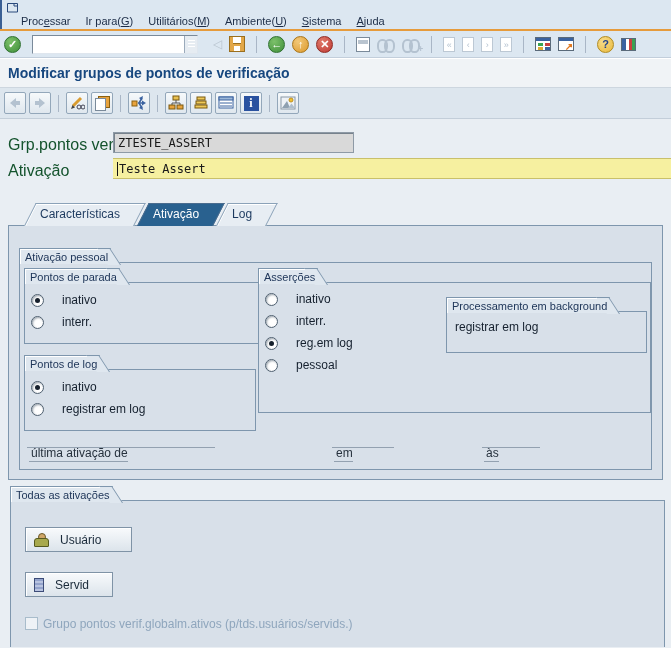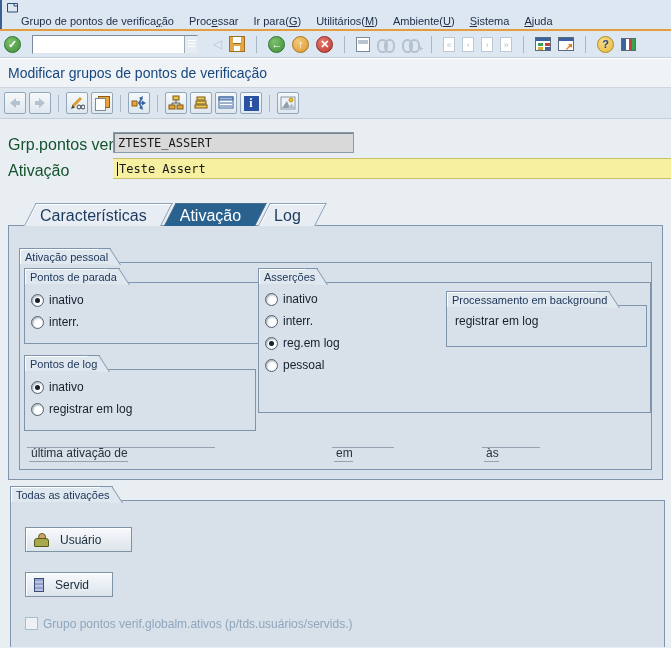--- a/index.html
+++ b/index.html
@@ -41,52 +41,52 @@
   .bino .plus{position:absolute;right:-3px;bottom:-3px;font-size:9px;color:#b4c2d0;font-weight:bold}
   .pgnav{width:12px;height:15px;background:#fff;border:1px solid #bcc8d4;display:flex;align-items:flex-end;justify-content:center;font-size:9px;color:#b4c2d0;line-height:1.1}
   .winico{width:16px;height:14px;border:1px solid #5a6a7a;background:#fff;position:relative}
   .winico::before{content:'';position:absolute;left:0;right:0;top:0;height:3px;background:#3a62a0}
   .winico.grid::after{content:'';position:absolute;left:2px;top:5px;width:5px;height:3px;background:#3aa353;box-shadow:7px 0 #c94040,0 4px #ddaa33,7px 4px #3a62a0}
   .winico .arr{position:absolute;right:0;bottom:-2px;font-size:10px;color:#e07820;font-weight:bold;line-height:1}
   .custico{width:15px;height:13px;border:1px solid #5a6a7a;background:linear-gradient(90deg,#3a62a0 0 4px,#fff 4px 7px,#c94040 7px 10px,#3aa353 10px)}
 
   
   .titlerow{height:30px;background:#f0f3f6;border-top:1px solid #fff;border-bottom:1px solid #cdd6df;display:flex;align-items:center;padding-left:8px}
-  .titlerow h1{font-size:14px;font-weight:normal;color:var(--titleblue)}
+  .titlerow h1{font-size:14px;font-weight:bold;color:var(--titleblue)}
   .apptoolbar{height:31px;background:#dde6ee;border-bottom:1px solid #c3ced9;display:flex;align-items:center;gap:3px;padding-left:4px}
   .abtn{width:22px;height:22px;border:1px solid #93a7ba;border-radius:2px;background:linear-gradient(#f6f9fb,#dfe7ee);display:flex;align-items:center;justify-content:center;flex:0 0 auto}
   .infoic{width:15px;height:15px;background:#2a52a0;color:#fff;font-family:"Liberation Serif",serif;font-weight:bold;font-size:12px;display:flex;align-items:center;justify-content:center}
   .copyic{position:relative;width:15px;height:15px}
   .copyic::before{content:'';position:absolute;right:0;top:0;width:10px;height:10px;background:#e8a33d;border:1px solid #8a6010}
   .copyic::after{content:'';position:absolute;left:0;bottom:0;width:9px;height:11px;background:#fff;border:1px solid #7a8a9a}
 
   
   .formarea{height:77px;background:var(--pagebg);position:relative}
   .flabel{position:absolute;left:8px;font-size:16px;color:#14532d}
   .field{position:absolute;height:21px;font-family:"DejaVu Sans Mono",monospace;font-size:12px;display:flex;align-items:center;padding-left:4px}
   .f-gray{left:113px;top:13px;width:241px;background:var(--fieldgray);border:1px solid #8e9aa6;box-shadow:inset 1px 1px 0 #77828c}
   .f-yellow{left:113px;top:39px;right:0;background:var(--fieldyellow);border-top:1px solid #c9c06a;border-bottom:1px solid #c9c06a}
   .caret{display:inline-block;width:1px;height:14px;background:#111;margin-right:1px}
 
   
   .tabstrip{height:29px;background:var(--pagebg);display:flex;align-items:flex-end;padding-left:24px;position:relative;z-index:3}
-  .tab{position:relative;height:23px;padding:4px 14px 0 16px;font-size:16px;color:#1d3a5f;margin-right:3px;margin-bottom:-1px;cursor:default}
+  .tab{position:relative;height:23px;padding:4px 14px 0 16px;font-size:12px;color:#1d3a5f;margin-right:3px;margin-bottom:-1px;cursor:default}
   .tab::before{content:'';position:absolute;inset:0;background:#e7edf3;border:1px solid #8ba2b8;border-bottom:none;transform:skewX(-27deg);transform-origin:bottom left;z-index:-1;box-shadow:inset 1px 1px 0 #fff}
   .tab.active{color:#fff;z-index:4}
   .tab.active::before{background:var(--tabactive);border-color:#4a6c8e;box-shadow:none}
 
   
   .panel{margin-left:8px;width:655px;height:255px;background:var(--panelbg);border:1px solid var(--bd);position:relative;z-index:2}
   .box{position:absolute;border:1px solid var(--bd);background:var(--panelbg)}
   .box-title{position:absolute;top:-15px;left:-1px;height:16px;display:flex;align-items:center;padding:0 3px 0 5px;
              background:#dfe7ef;border-top:1px solid var(--bd);border-left:1px solid var(--bd);
              font-size:11px;color:#20375a;white-space:nowrap;z-index:2;box-shadow:inset 1px 1px 0 #fff}
   .box-title::after{content:'';position:absolute;top:-1px;right:-10px;width:12px;height:16px;background:#dfe7ef;
              border-top:1px solid var(--bd);border-right:1px solid var(--bd);transform:skewX(33deg);transform-origin:bottom left;z-index:-1}
-  .radio-row{position:absolute;left:6px;display:flex;align-items:center;gap:5px;height:16px}
+  .radio-row{position:absolute;left:6px;display:flex;align-items:center;gap:18px;height:16px}
   .radio{width:13px;height:13px;border-radius:50%;background:#fff;border:1px solid #4f6070;box-shadow:inset 1px 1px 2px rgba(40,60,80,.45);display:flex;align-items:center;justify-content:center;flex:0 0 auto}
   .radio.sel::after{content:'';width:5px;height:5px;border-radius:50%;background:#16202c}
   .opt-label{font-size:12px;color:#15202e}
   .plain-text{position:absolute;font-size:12px;color:#15202e}
   .lastact{position:absolute;left:0;right:0;top:183px;height:17px}
   .lastact span{position:absolute;border-bottom:1px solid #93a1b0;font-size:12px;color:#26313d;padding:0 0 1px 2px;white-space:nowrap}
 
   
   .todas{margin:20px 6px 0 10px;height:147px;border:1px solid var(--bd);border-bottom:none;background:var(--panelbg);position:relative}
   .sapbtn{position:absolute;height:25px;display:flex;align-items:center;gap:11px;padding:0 8px;
@@ -110,21 +110,20 @@
       <svg width="13" height="11">
           <path d="M1.5 10 L1.5 1.5 L8 1.5" fill="none" stroke="#2a4a7c"></path>
           <path d="M8 1.5 L11.5 1.5 L11.5 5" fill="none" stroke="#2a4a7c"></path>
           <path d="M8 1.5 L8 4 L11.5 4" fill="none" stroke="#2a4a7c"></path>
           <path d="M1.5 10 L11.5 10 L11.5 5" fill="none" stroke="#2a4a7c"></path>
         </svg>
     </span>
   </div>
 
   <div class="menubar">
-    <span class="menu-item"><span>Grupo de pontos de verifica</span><span class="mn-u">ç</span><span>ão</span></span>
     <span class="menu-item"><span>Proc</span><span class="mn-u">e</span><span>ssar</span></span>
     <span class="menu-item"><span>Ir para(</span><span class="mn-u">G</span><span>)</span></span>
     <span class="menu-item"><span>Utilitários(</span><span class="mn-u">M</span><span>)</span></span>
     <span class="menu-item"><span>Ambiente(</span><span class="mn-u">U</span><span>)</span></span>
     <span class="menu-item"><span></span><span class="mn-u">S</span><span>istema</span></span>
     <span class="menu-item"><span></span><span class="mn-u">A</span><span>juda</span></span>
   </div>
 
   <div class="orangerule"></div>
 
@@ -300,21 +299,21 @@
         </label>
         <label class="radio-row" style="top:52px">
           <span class="radio sel"></span>
           <span class="opt-label">reg.em log</span>
         </label>
         <label class="radio-row" style="top:74px">
           <span class="radio"></span>
           <span class="opt-label">pessoal</span>
         </label>
 
-        <div class="box" style="left:187px;top:22px;width:201px;height:42px">
+        <div class="box" style="left:187px;top:28px;width:201px;height:42px">
           <span class="box-title">Processamento em background</span>
           <span class="plain-text" style="left:8px;top:8px">registrar em log</span>
         </div>
       </div>
 
       <div class="lastact">
         <span style="left:7px;width:188px">
             <span>última ativação de</span>
             <span></span>
           </span>

